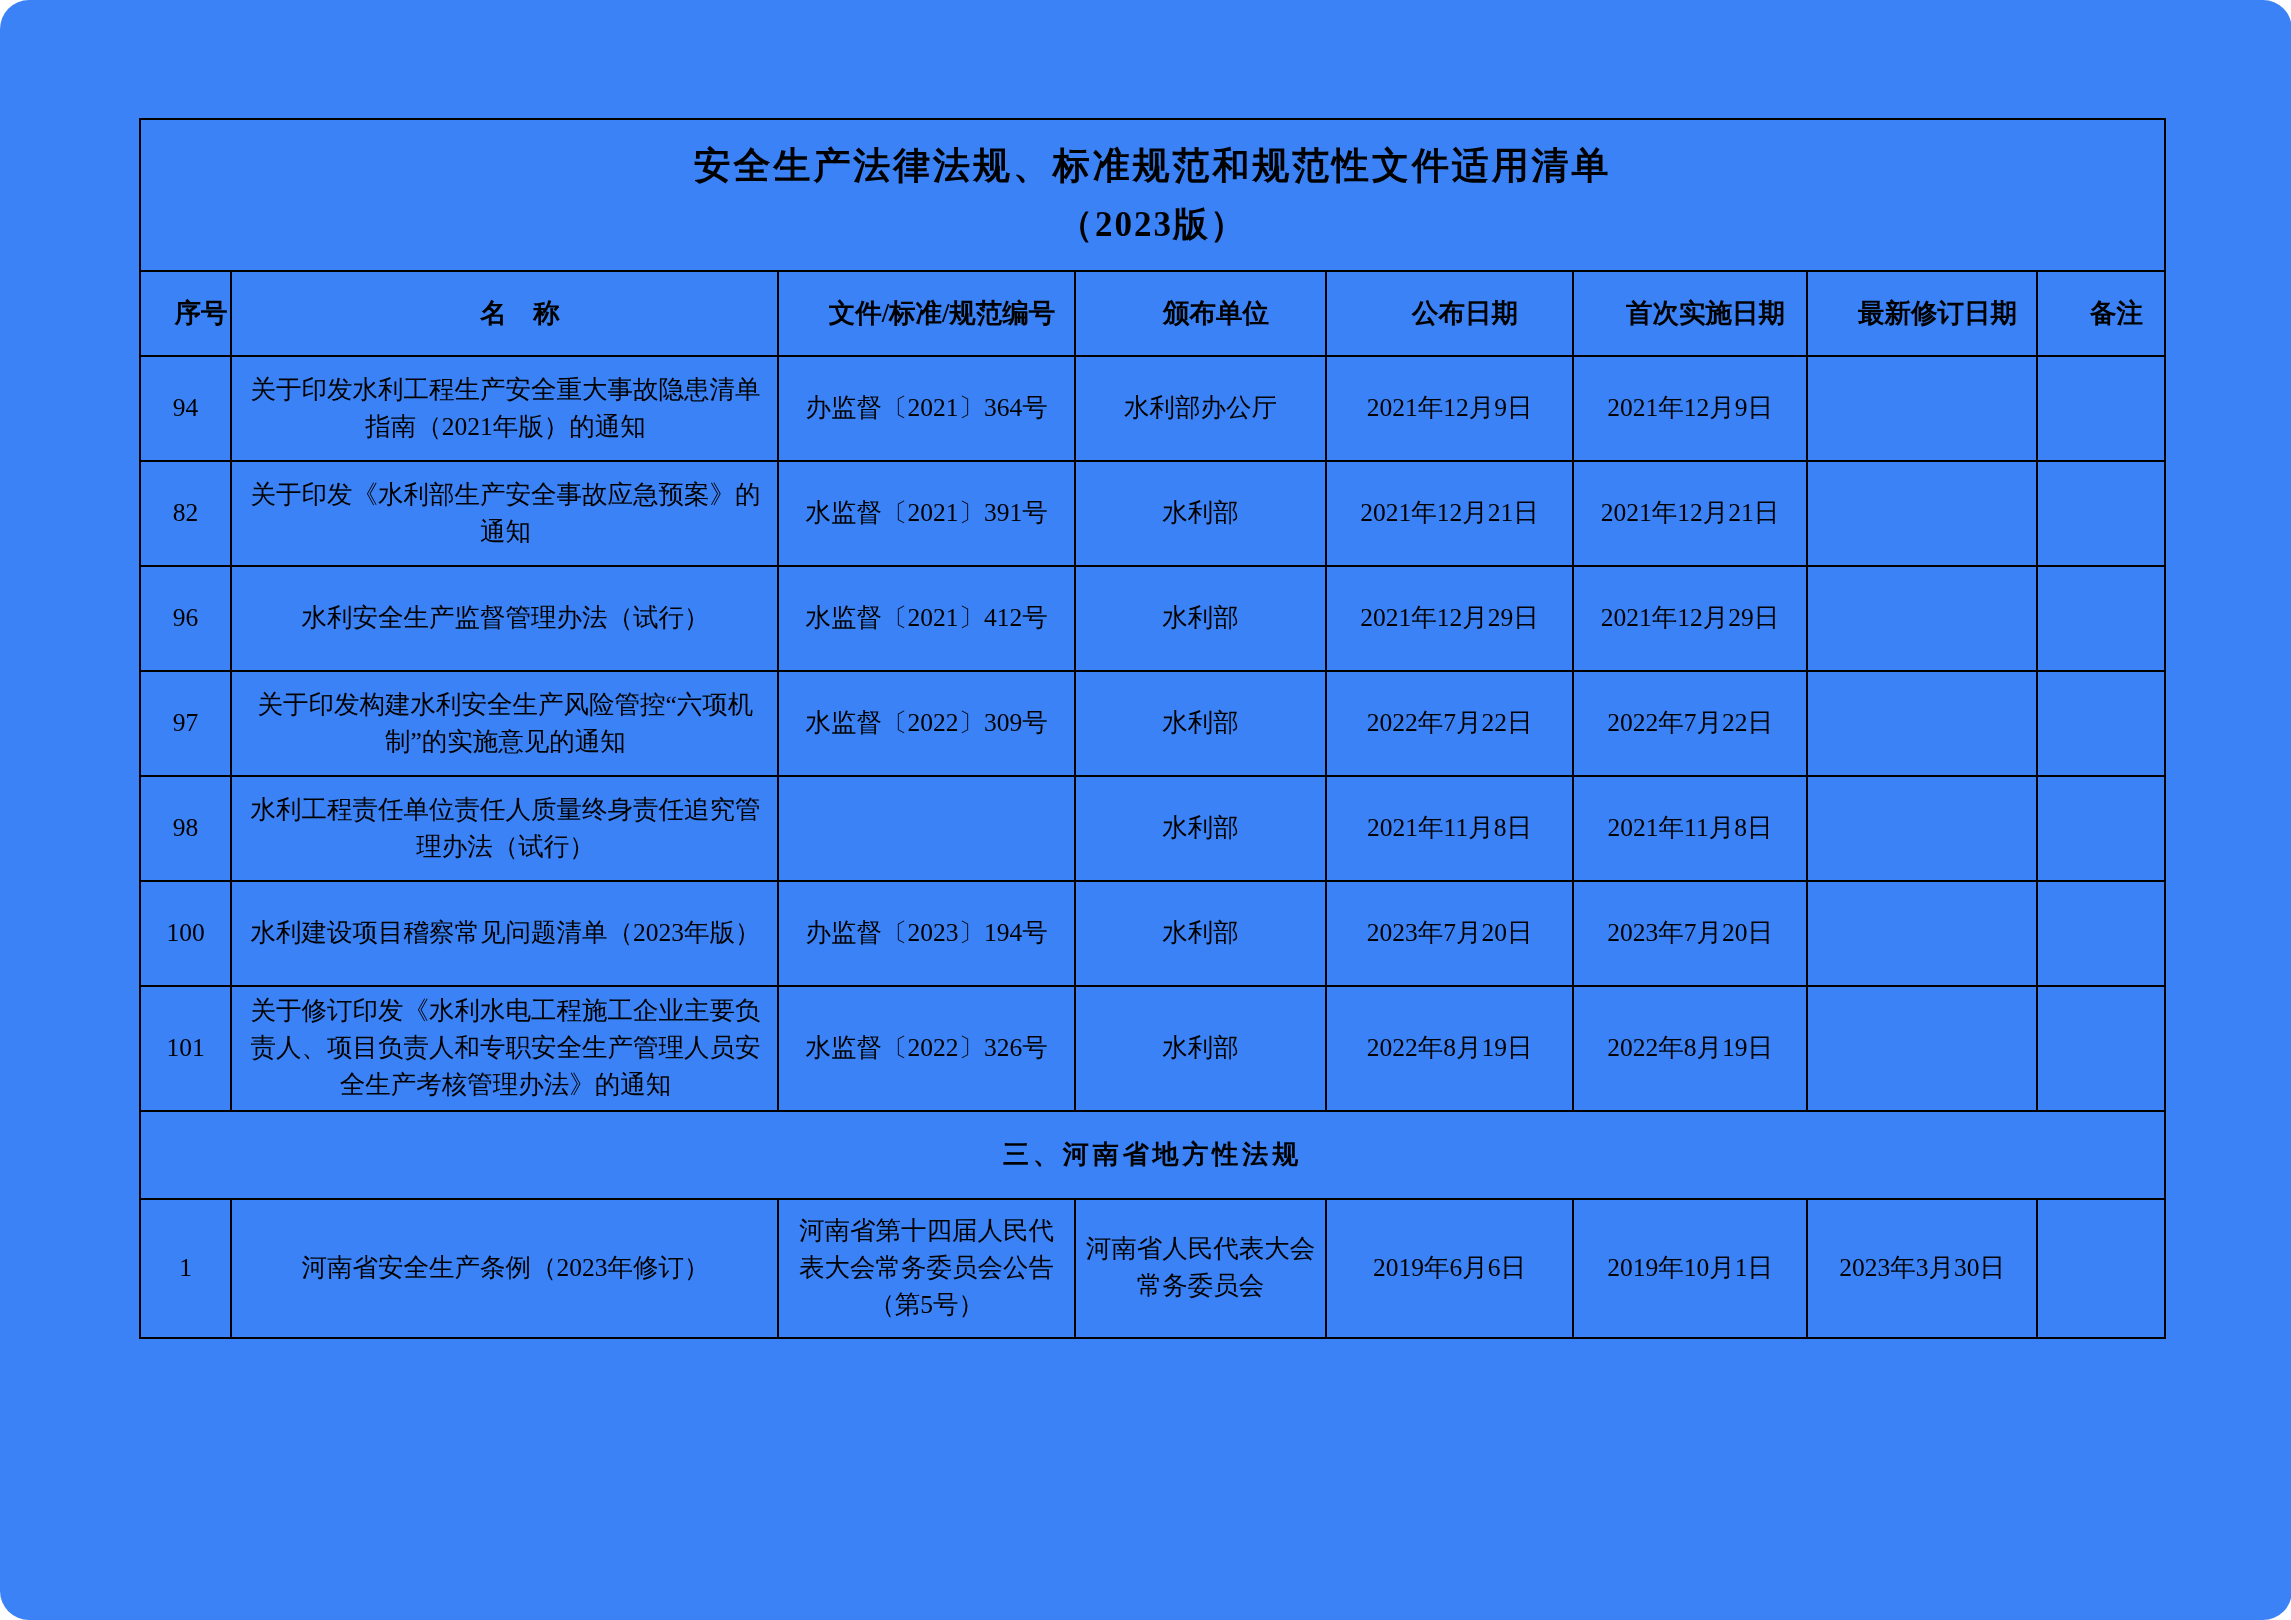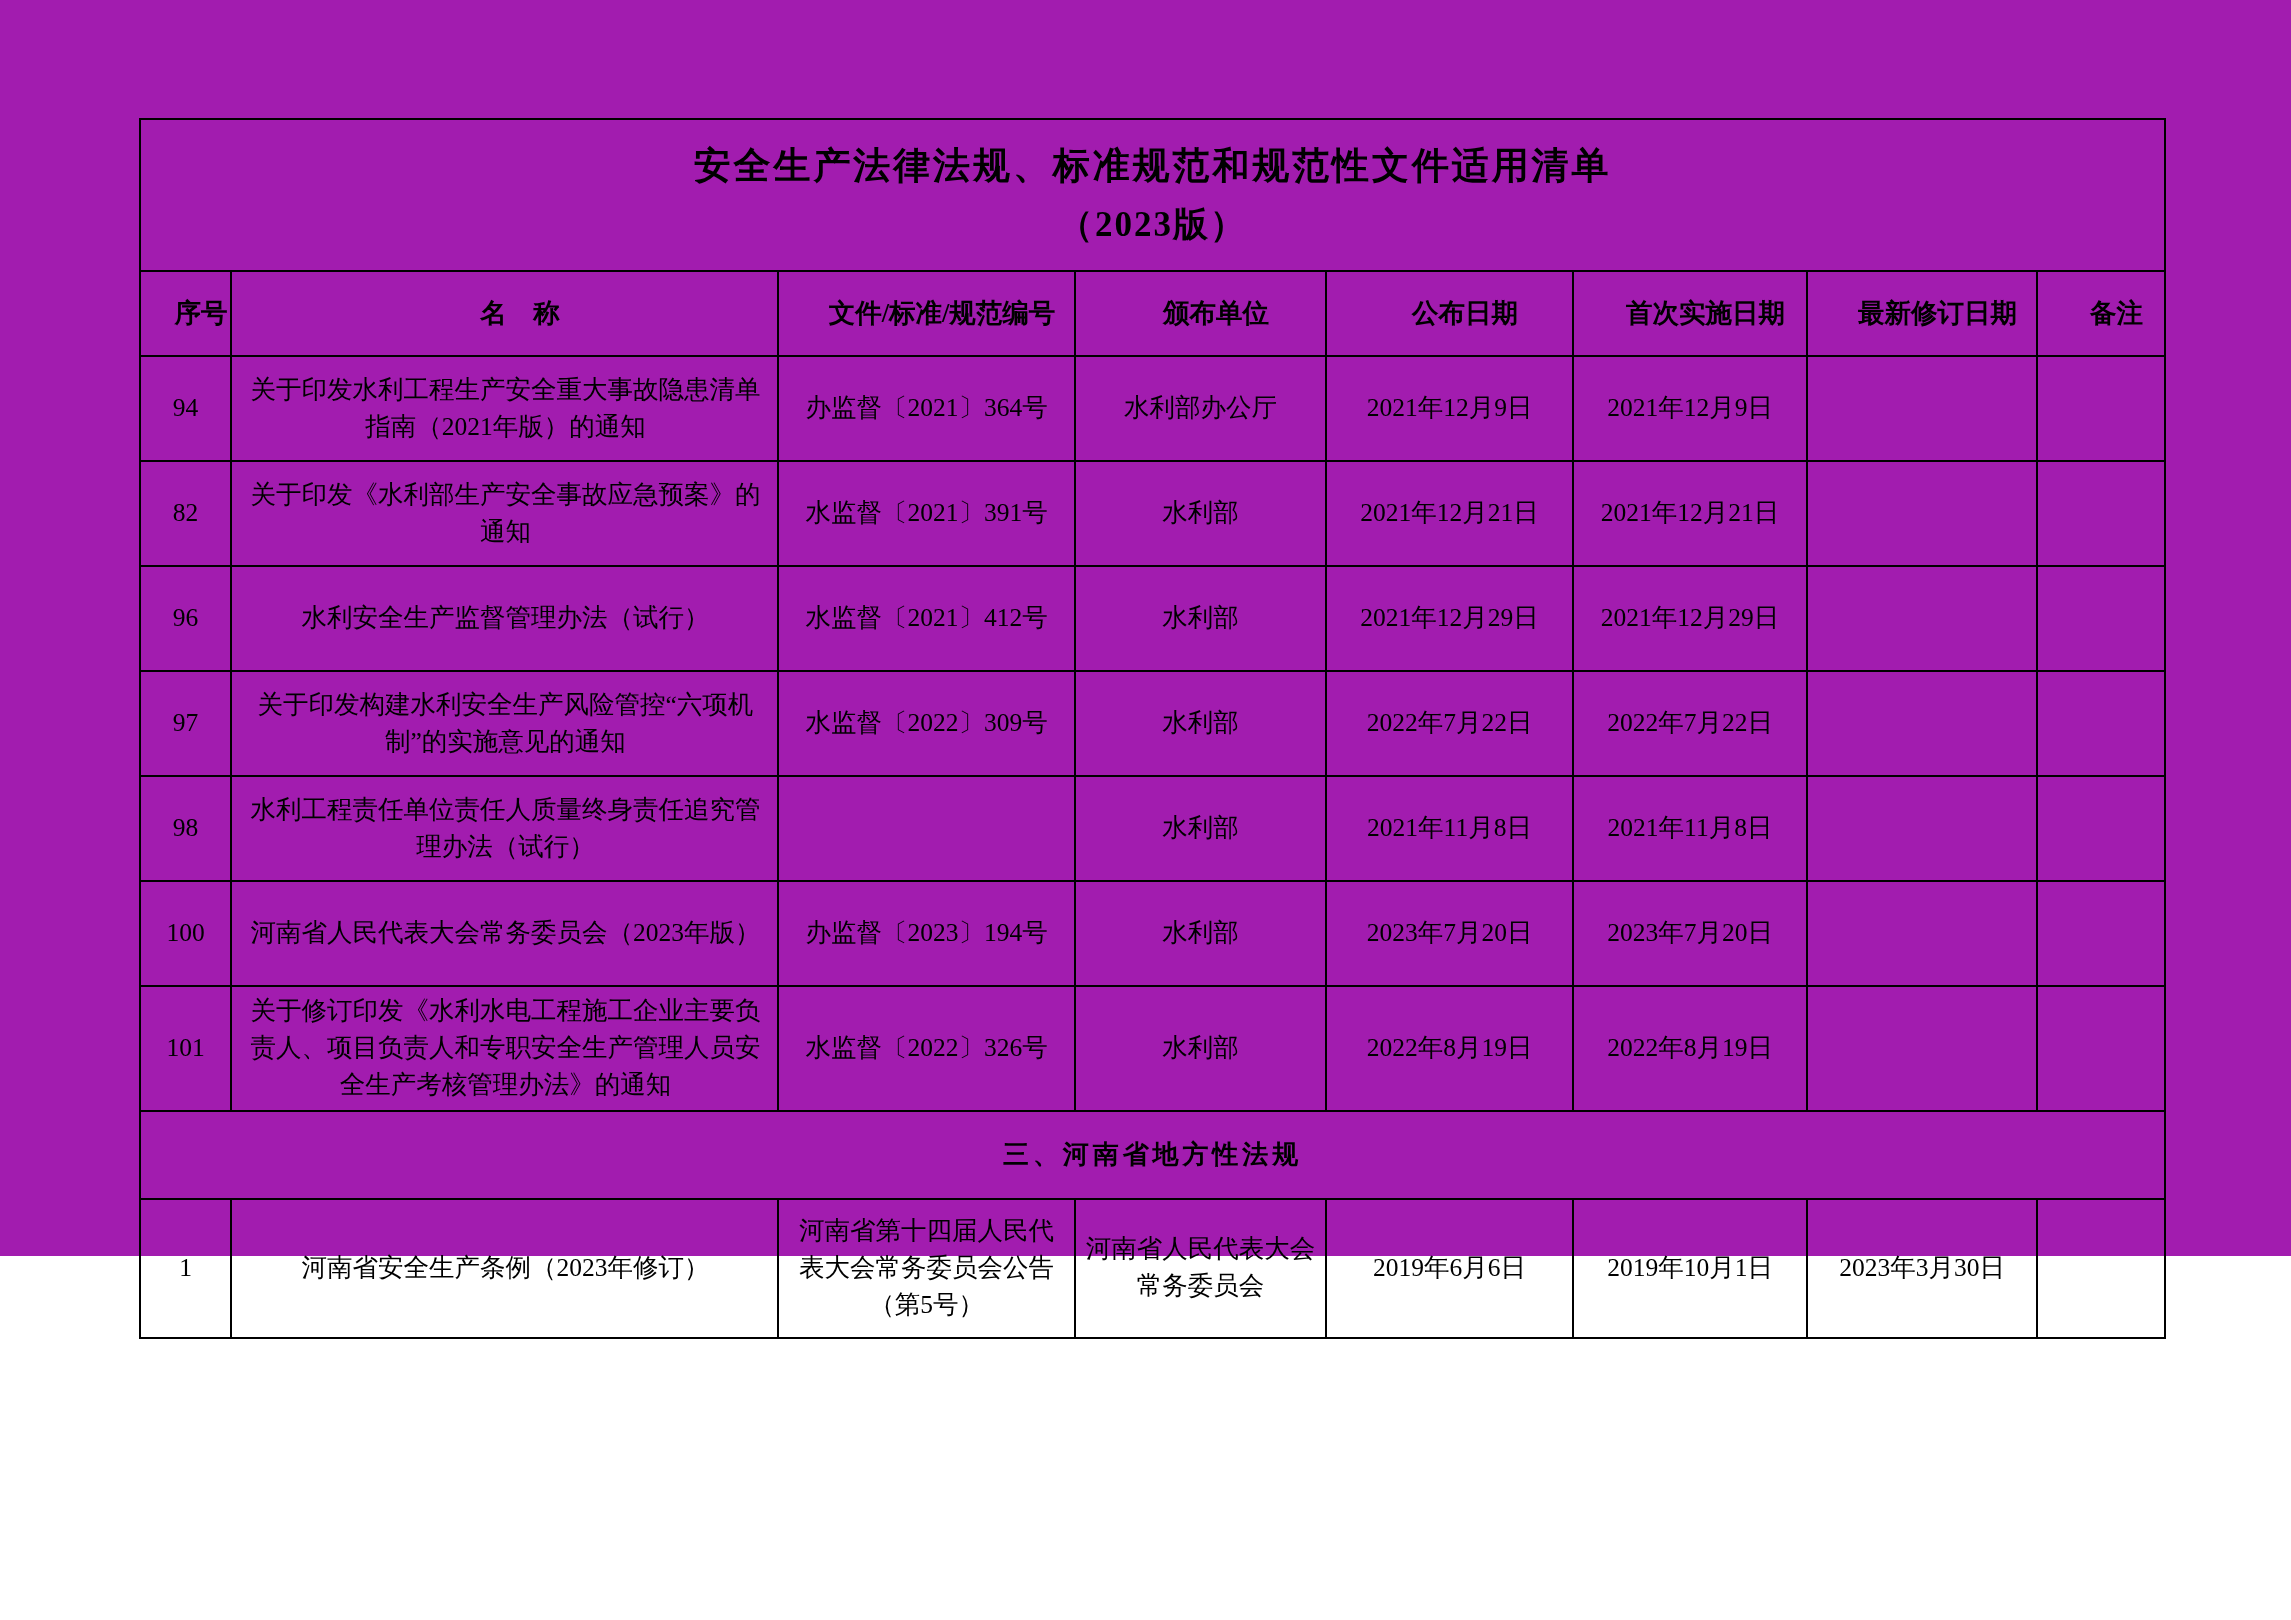--- a/index.html
+++ b/index.html
@@ -4,21 +4,21 @@
 <style>
   * { margin: 0; padding: 0; box-sizing: border-box; }
   html, body { background: #ffffff; }
   body {
     width: 2292px;
     height: 1620px;
     position: relative;
     font-family: "Liberation Serif", "DejaVu Serif", serif;
     color: #000000;
   }
-  .page { position: absolute; left: 0; top: 0; width: 2292px; height: 1256px; background: #a21caf; }
+  .page { position: absolute; left: 0; top: 0; width: 2292px; height: 1620px; background: #3b82f6; border-radius: 29px; }
   table.doc-table {
     position: absolute;
     left: 139px;
     top: 118px;
     width: 2026px;
     border-collapse: collapse;
     table-layout: fixed;
     border: 2.9px solid #000;
   }
   table.doc-table td {
@@ -144,21 +144,21 @@
       <td class="cell-issuer">水利部</td>
       <td>2021年11月8日</td>
       <td>2021年11月8日</td>
       <td></td>
       <td></td>
     </tr>
 
 
     <tr class="data-row">
       <td>100</td>
-      <td class="cell-name">河南省人民代表大会常务委员会（2023年版）</td>
+      <td class="cell-name">水利建设项目稽察常见问题清单（2023年版）</td>
       <td class="cell-doc">办监督〔2023〕194号</td>
       <td class="cell-issuer">水利部</td>
       <td>2023年7月20日</td>
       <td>2023年7月20日</td>
       <td></td>
       <td></td>
     </tr>
 
     <tr class="data-row data-row-tall">
       <td>101</td>

